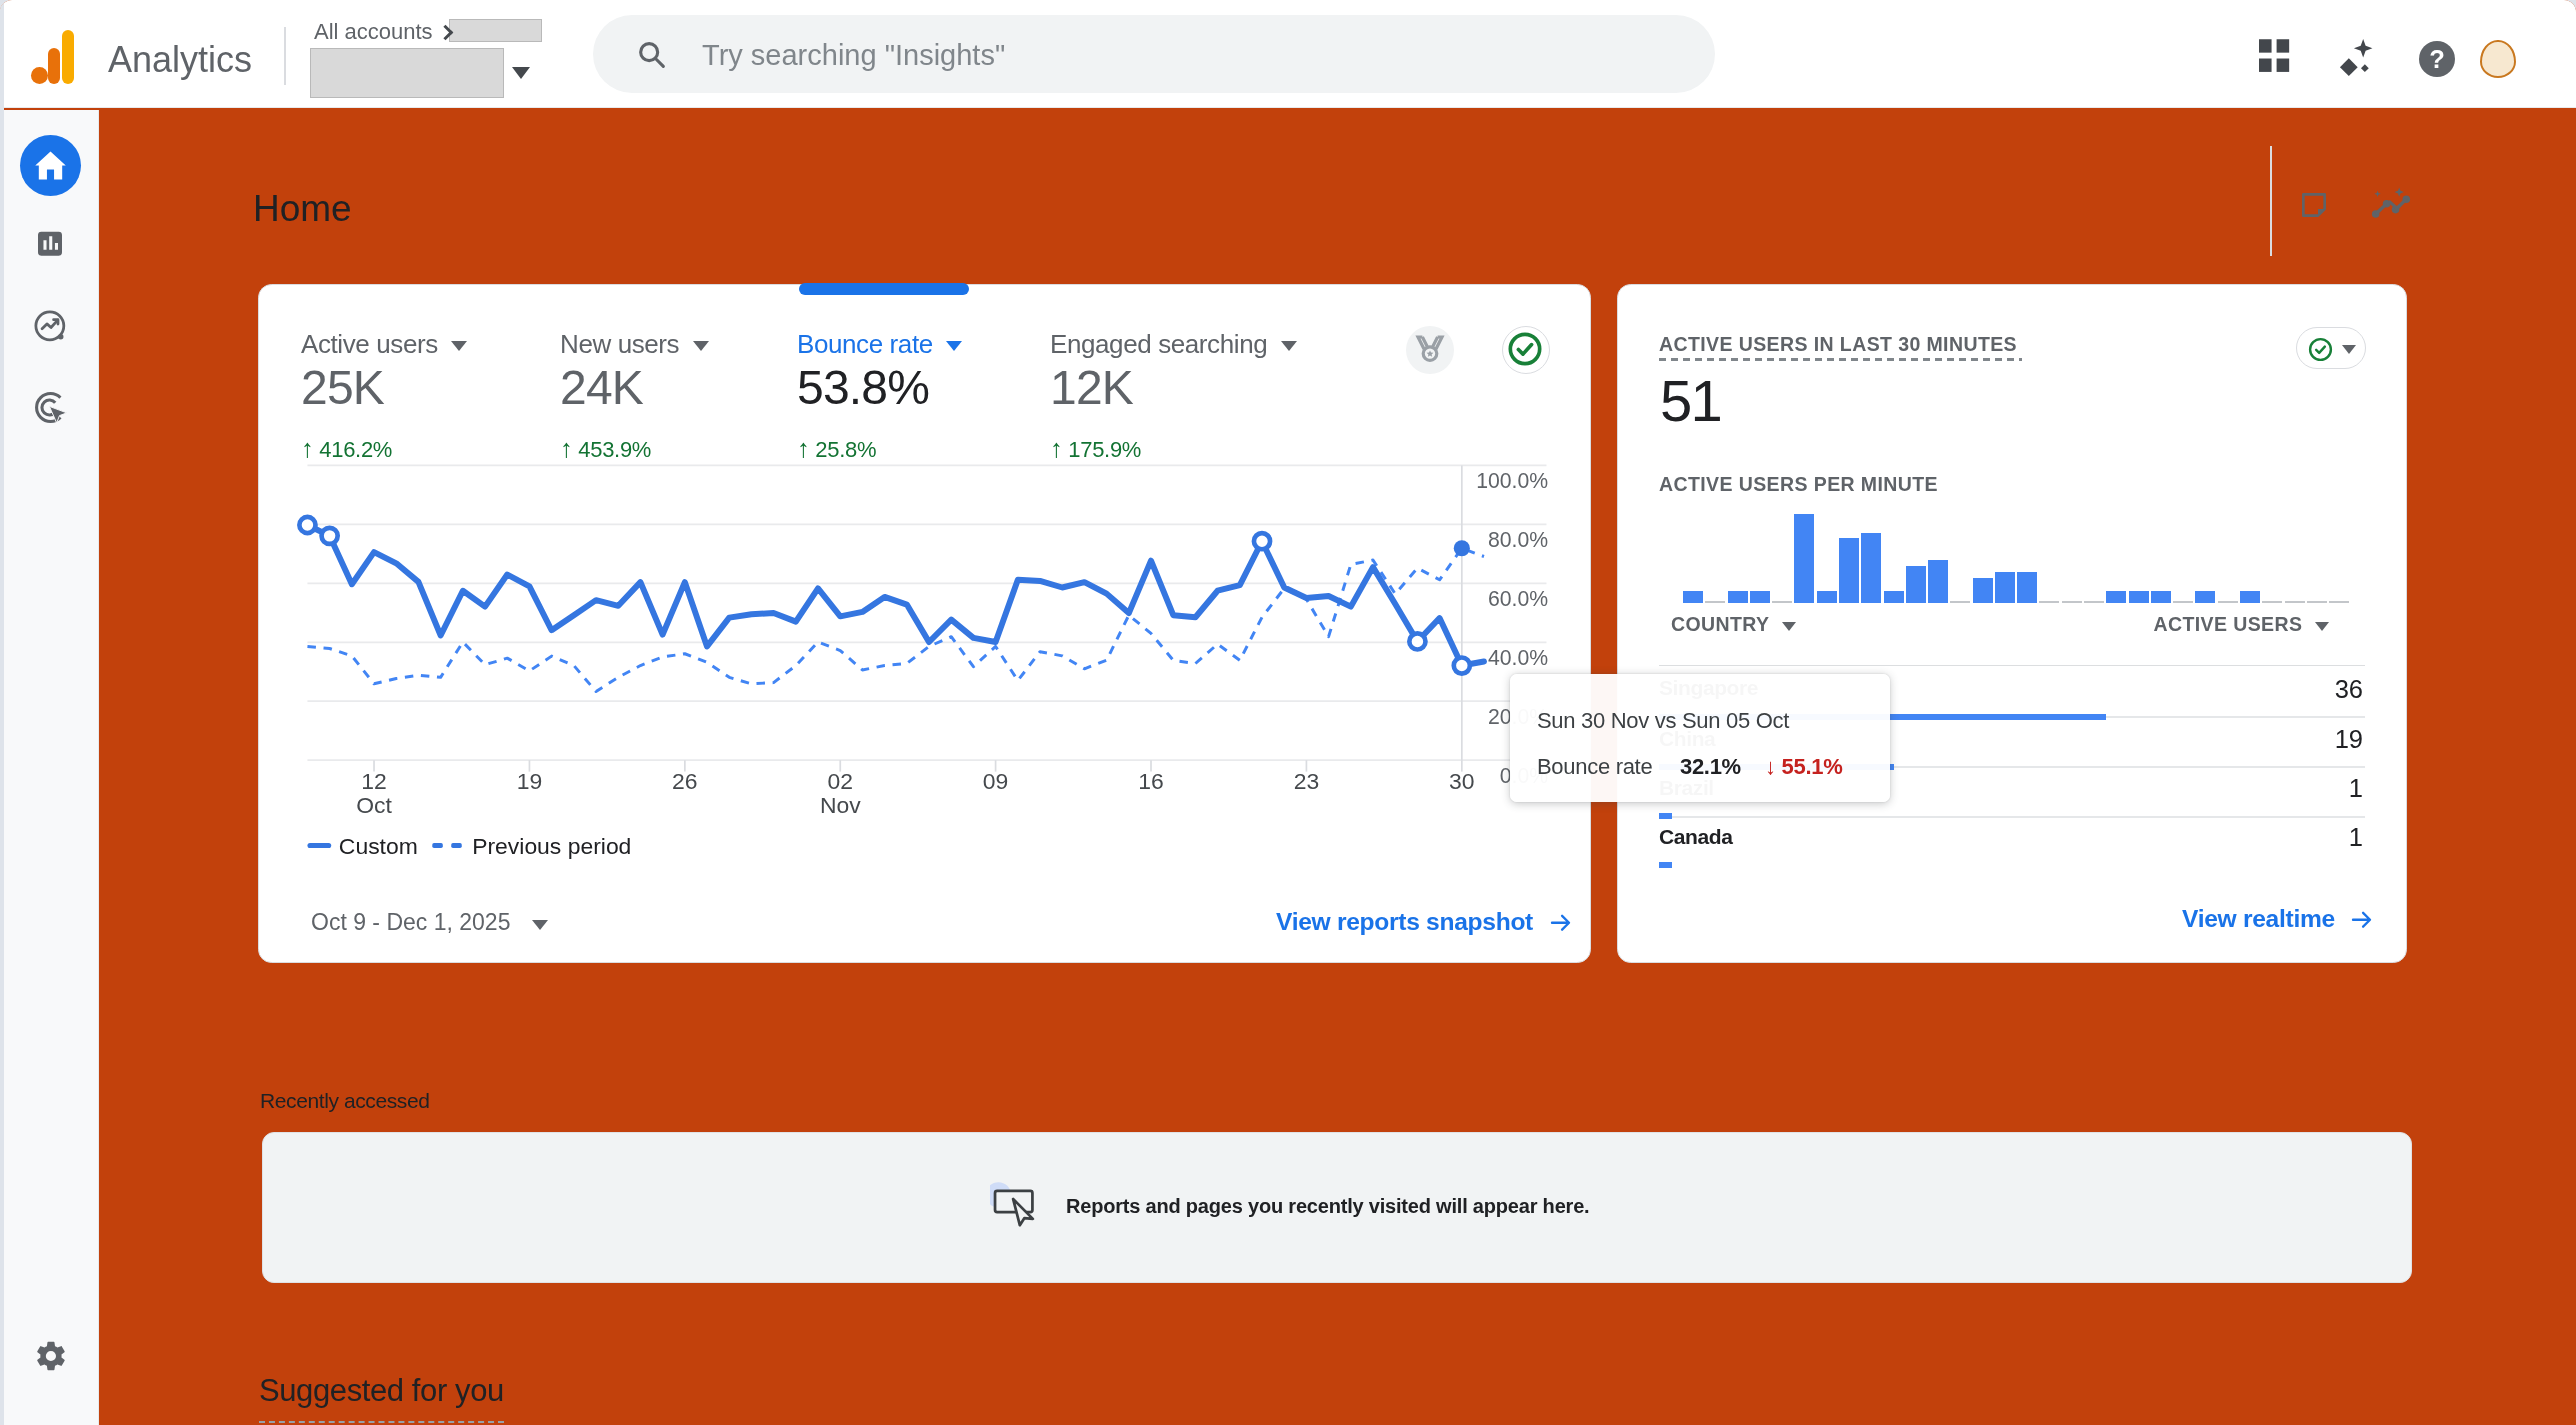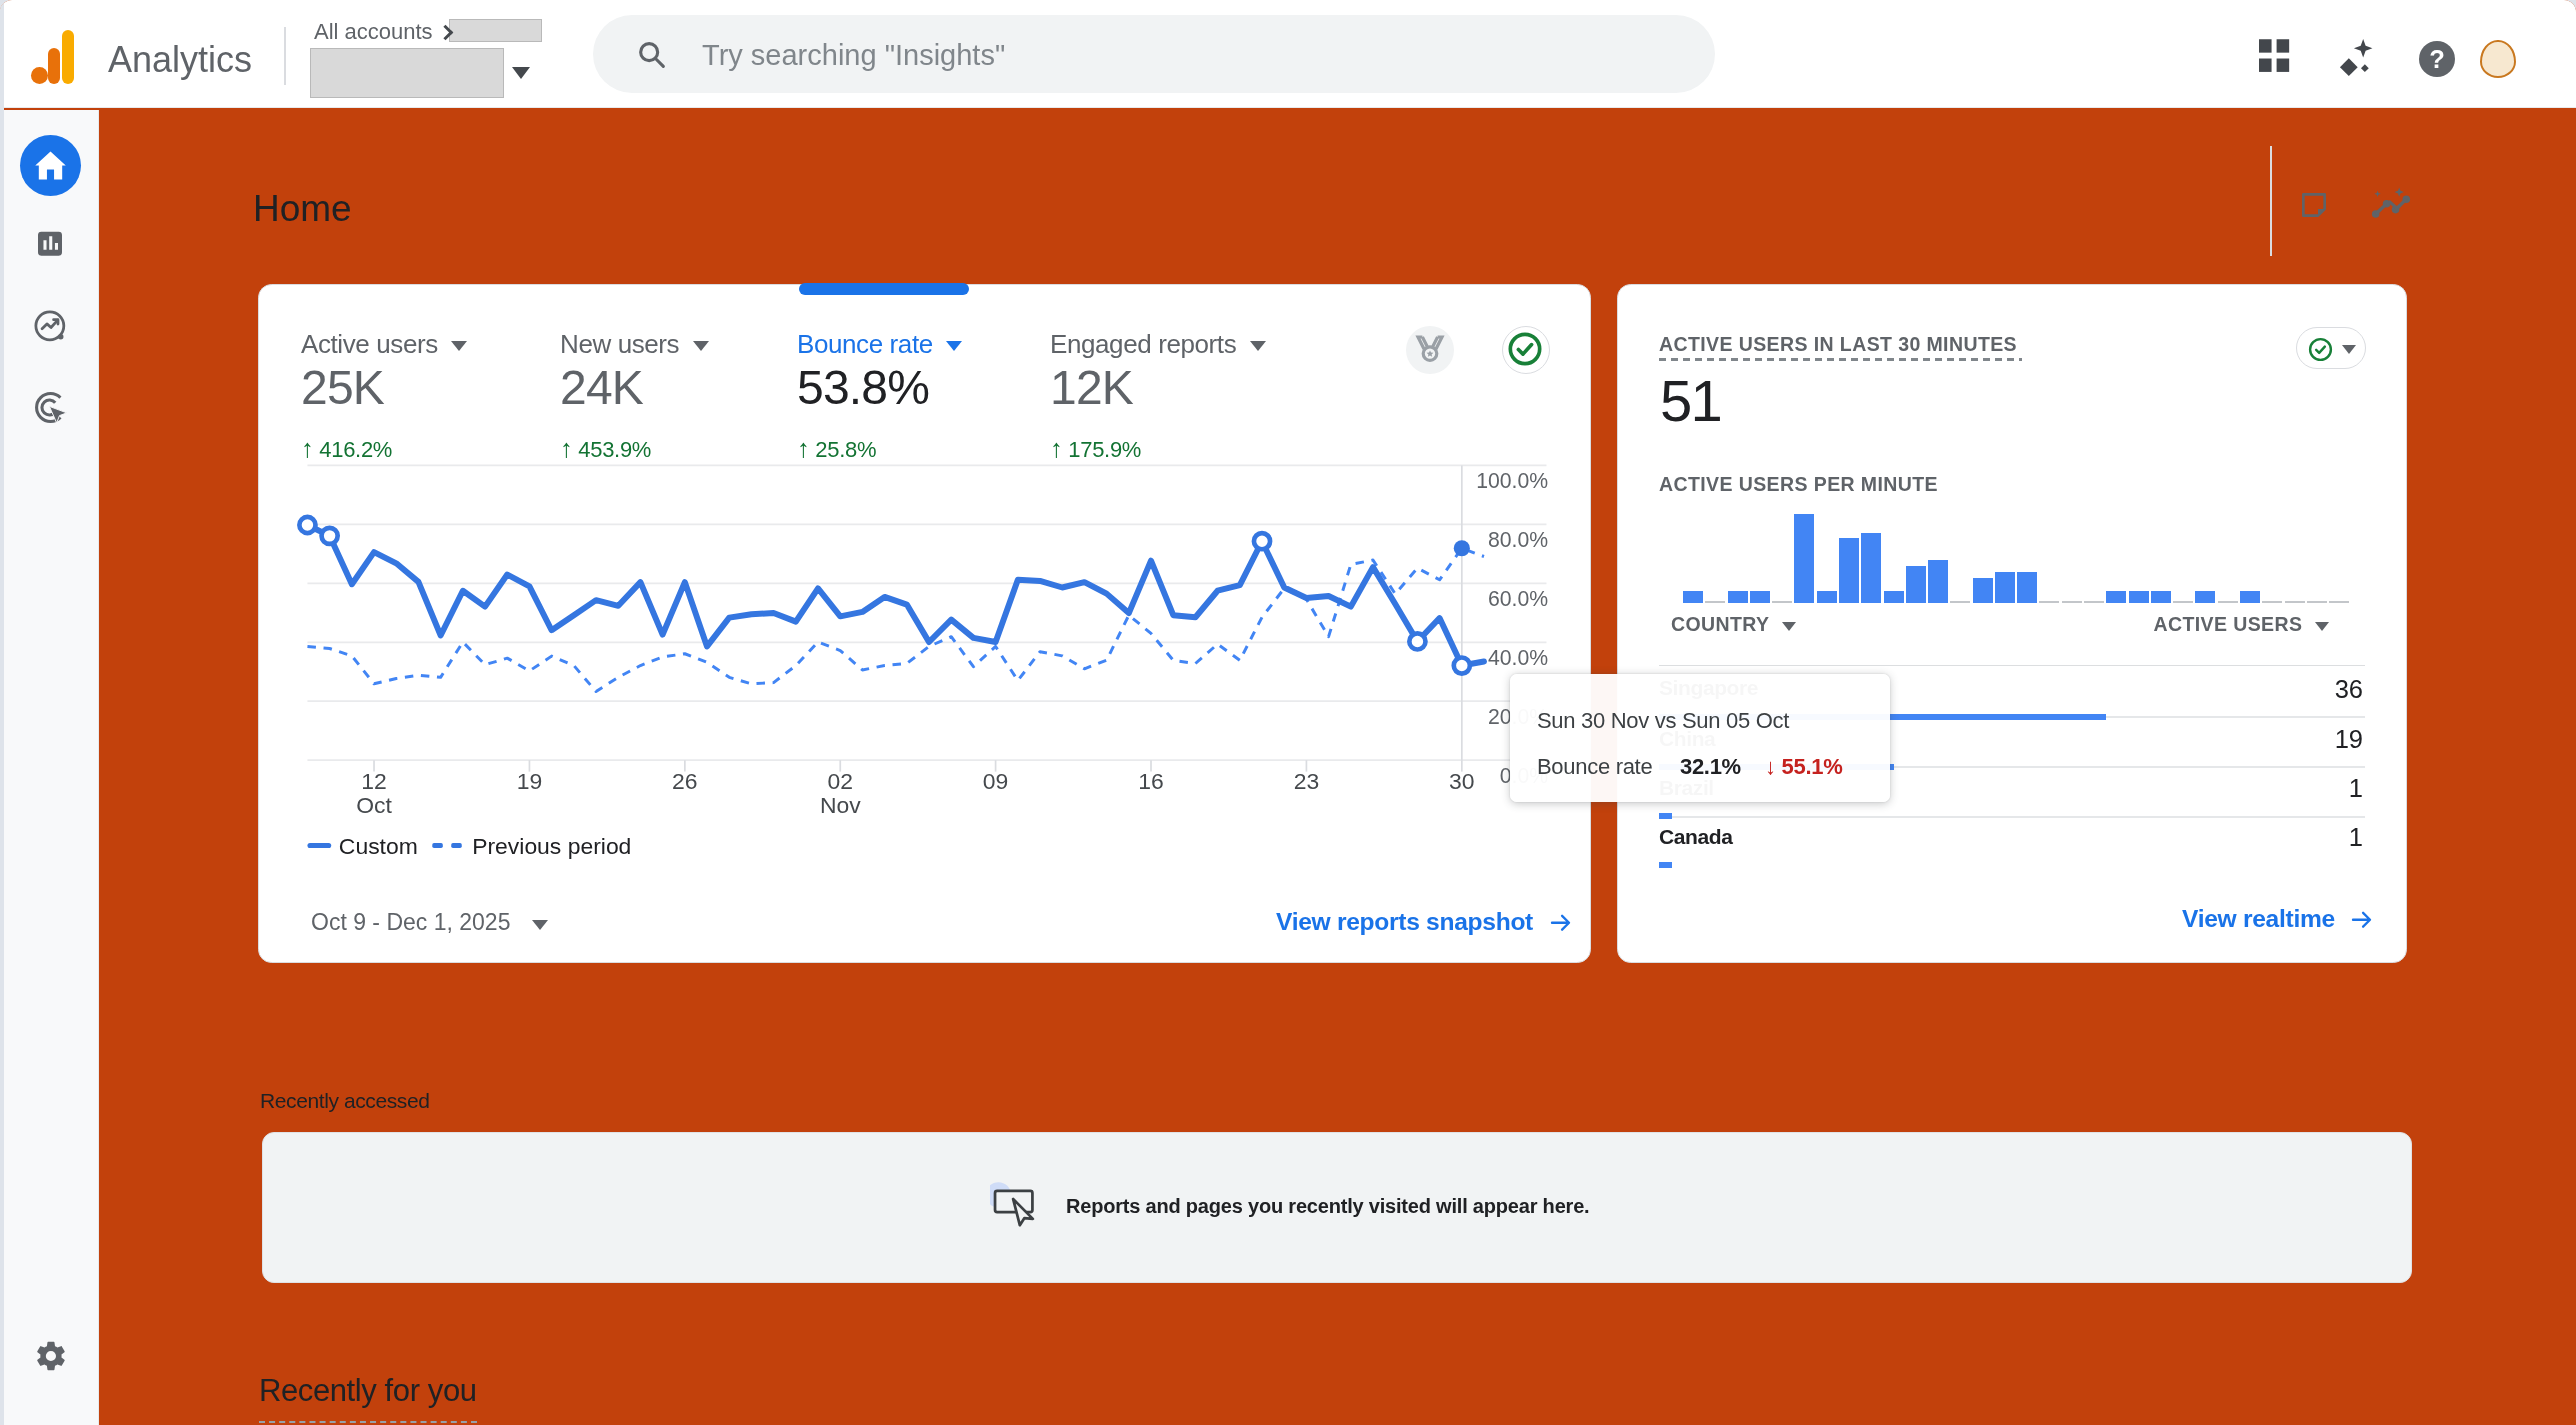--- a/index.html
+++ b/index.html
@@ -181,21 +181,21 @@
   <div id="home-title">Home</div>
 
   <div class="card" id="card1">
     <div id="bluetab"></div>
     <div class="mcol" style="left:42px"><span class="mlabel">Active users</span><span class="mcaret"></span>
       <div class="mval">25K</div><div class="mchg"><span class="arrow-up">↑</span> 416.2%</div></div>
     <div class="mcol" style="left:301px"><span class="mlabel">New users</span><span class="mcaret"></span>
       <div class="mval">24K</div><div class="mchg"><span class="arrow-up">↑</span> 453.9%</div></div>
     <div class="mcol" style="left:538px"><span class="mlabel blue">Bounce rate</span><span class="mcaret blue"></span>
       <div class="mval dark">53.8%</div><div class="mchg"><span class="arrow-up">↑</span> 25.8%</div></div>
-    <div class="mcol" style="left:791px"><span class="mlabel">Engaged reports</span><span class="mcaret"></span>
+    <div class="mcol" style="left:791px"><span class="mlabel">Engaged searching</span><span class="mcaret"></span>
       <div class="mval">12K</div><div class="mchg"><span class="arrow-up">↑</span> 175.9%</div></div>
     <div id="medal">
       <svg width="48" height="48" viewBox="0 0 24 24">
           <g fill="none" stroke="#9aa0a6" stroke-width="1.6">
             <path d="M8.2 5.5 L10.6 10.2 M8.2 5.5 H6l3 6M15.8 5.5 L13.4 10.2 M15.8 5.5 H18 l-3 6"></path>
             <circle cx="12" cy="13.8" r="3.4"></circle>
           </g>
           <path fill="#9aa0a6" d="M12 12.2 l0.5 1.1 1.2 0.1 -0.9 0.8 0.27 1.2 -1.07-0.65 -1.07 0.65 0.27-1.2 -0.9-0.8 1.2-0.1 Z"></path>
         </svg>
     </div>
@@ -411,15 +411,15 @@
   <div id="recent">Recently accessed</div>
   <div id="emptybox"></div>
   <svg id="emptyrow" width="63" height="63" viewBox="0 0 30 30">
       <circle cx="4" cy="7.5" r="6" fill="#cfdcf7"></circle>
       <g>
         <rect x="2.4" y="5.7" width="17.8" height="10.1" rx="1" fill="#f1f3f4" stroke="#3c4043" stroke-width="1.3"></rect>
         <path d="M11 9.5 L20.4 19 L16.4 18.6 L14.2 22 Z" fill="#f1f3f4" stroke="#3c4043" stroke-width="1.3" stroke-linejoin="round"></path>
       </g>
     </svg>
   <div id="emptytext">Reports and pages you recently visited will appear here.</div>
-  <div id="sugg">Recently for you</div>
+  <div id="sugg">Suggested for you</div>
 </div>
 
 
 </body></html>

